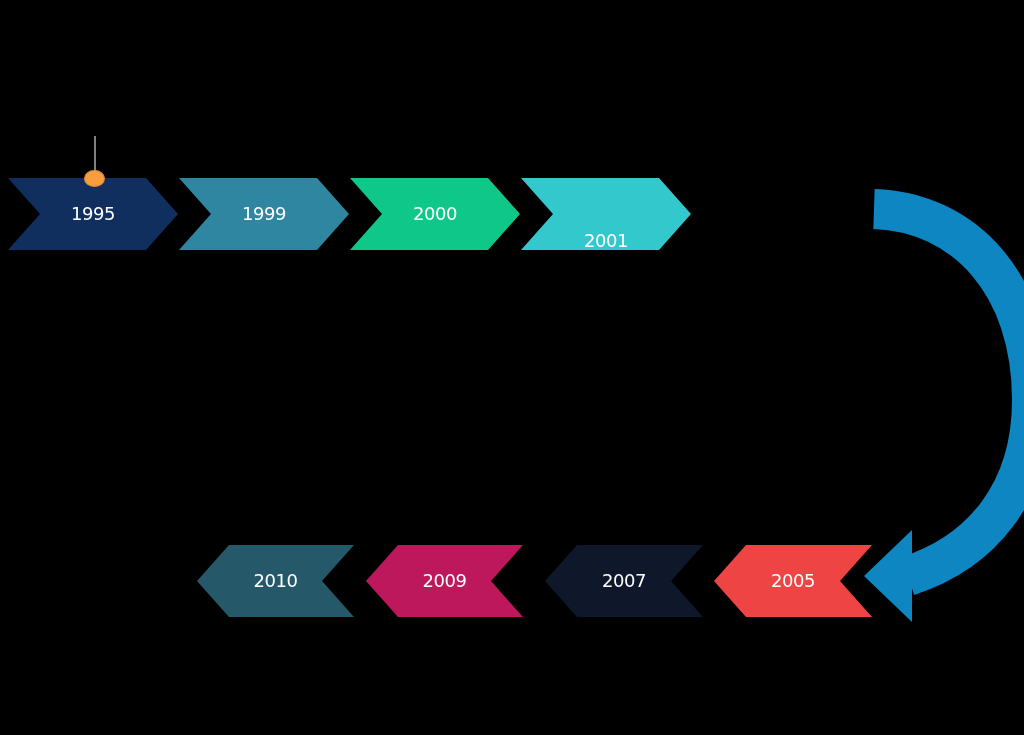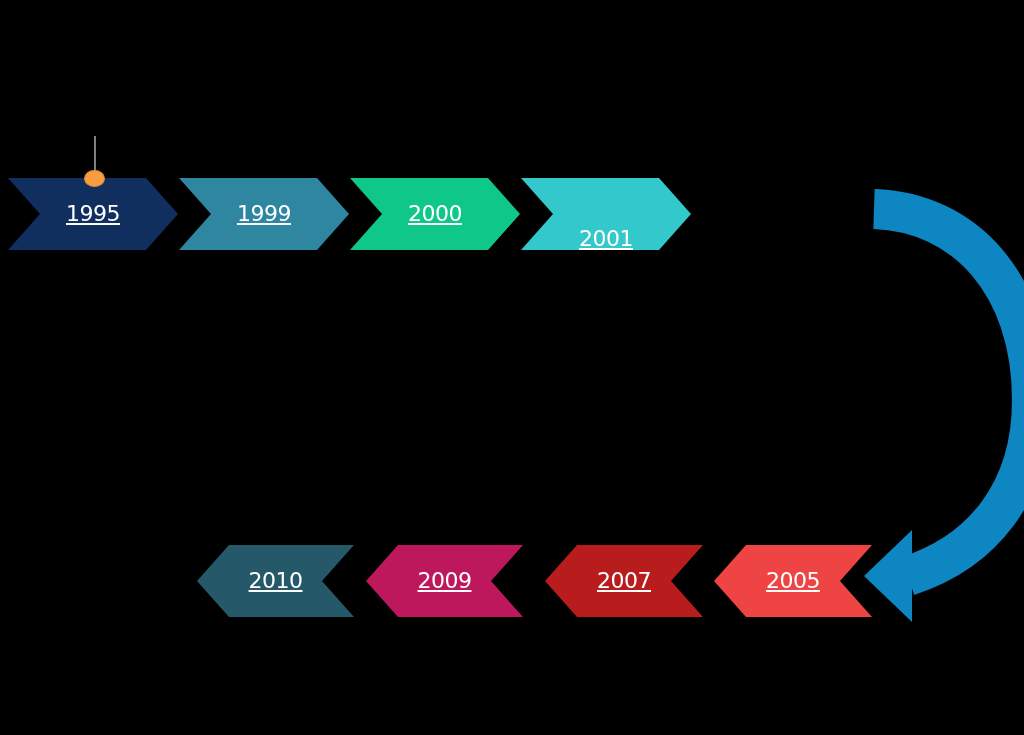--- a/index.html
+++ b/index.html
@@ -31,25 +31,24 @@
     z-index: 2;
   }
   .chev.right {
     clip-path: polygon(0 0, calc(100% - 32px) 0, 100% 50%, calc(100% - 32px) 100%, 0 100%, 32px 50%);
   }
   .chev.left {
     clip-path: polygon(32px 0, 100% 0, calc(100% - 32px) 50%, 100% 100%, 32px 100%, 0 50%);
   }
   .year {
     color: #ffffff;
-    font-size: 22px;
+    font-size: 18px;
     letter-spacing: -0.5px;
     line-height: 1;
     user-select: none;
-    text-decoration: underline;
   }
   .row-top   { top: 178px; }
   .row-bottom{ top: 545px; }
   .c1995 { left: 8px;   width: 170px; }
   .c1999 { left: 179px; width: 170px; }
   .c2000 { left: 350px; width: 170px; align-items: center; }
   .c2001 { left: 521px; width: 170px; }
   .c2002 { left: 692px; width: 170px; }
   .c2005 { left: 714px; width: 158px; }
   .c2007 { left: 545px; width: 158px; }
@@ -89,21 +88,21 @@
   <div class="chev right row-top c2000" style="background-color: rgb(16, 199, 138);">
     <span class="year">2000</span>
   </div>
   <div class="chev right row-top c2001" style="background-color: rgb(50, 200, 204); align-items: flex-end;">
     <span class="year">2001</span>
   </div>
 
   <div class="chev left row-bottom c2005" style="background-color: #ef4444;">
     <span class="year">2005</span>
   </div>
-  <div class="chev left row-bottom c2007" style="background-color: #b91c1c;">
+  <div class="chev left row-bottom c2007" style="background-color: #0f172a;">
     <span class="year">2007</span>
   </div>
   <div class="chev left row-bottom c2009" style="background-color: #be185d;">
     <span class="year">2009</span>
   </div>
   <div class="chev left row-bottom c2010" style="background-color: rgb(37, 89, 106);">
     <span class="year">2010</span>
   </div>
 
   <div class="pin">

